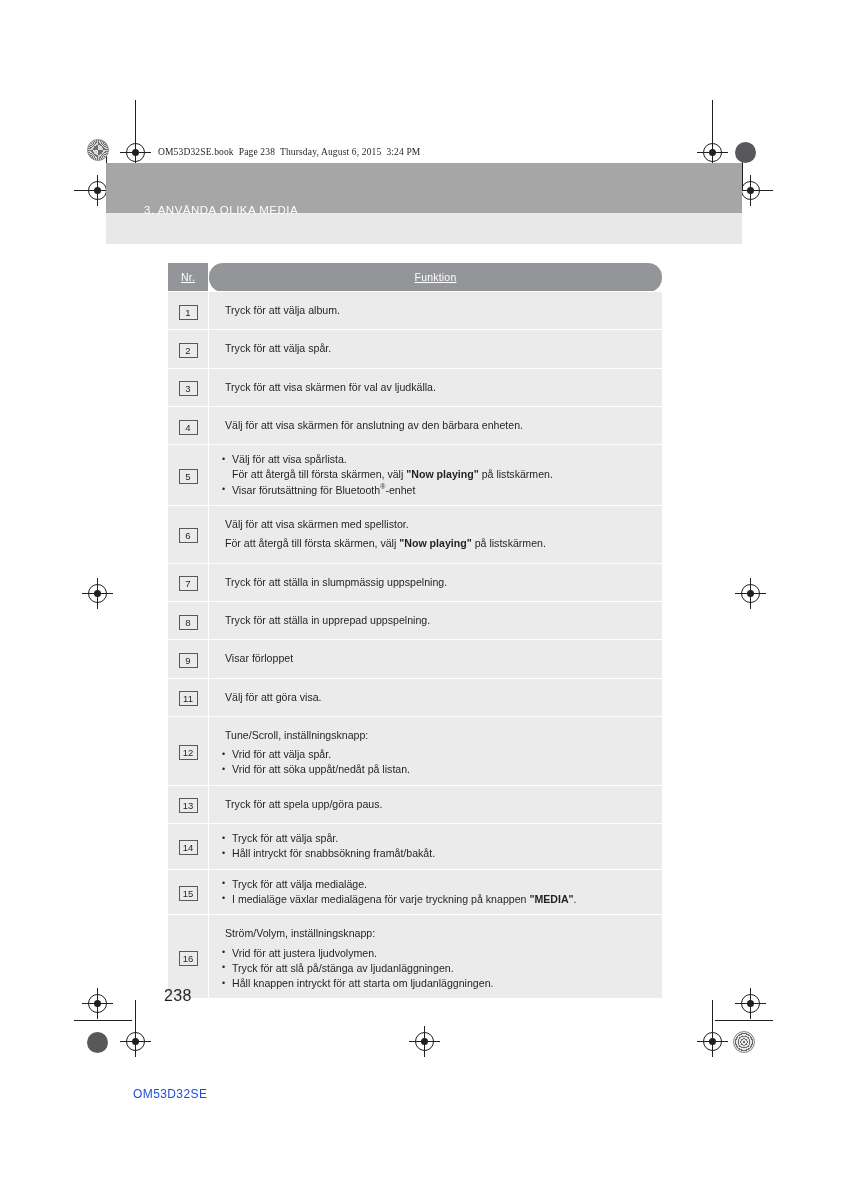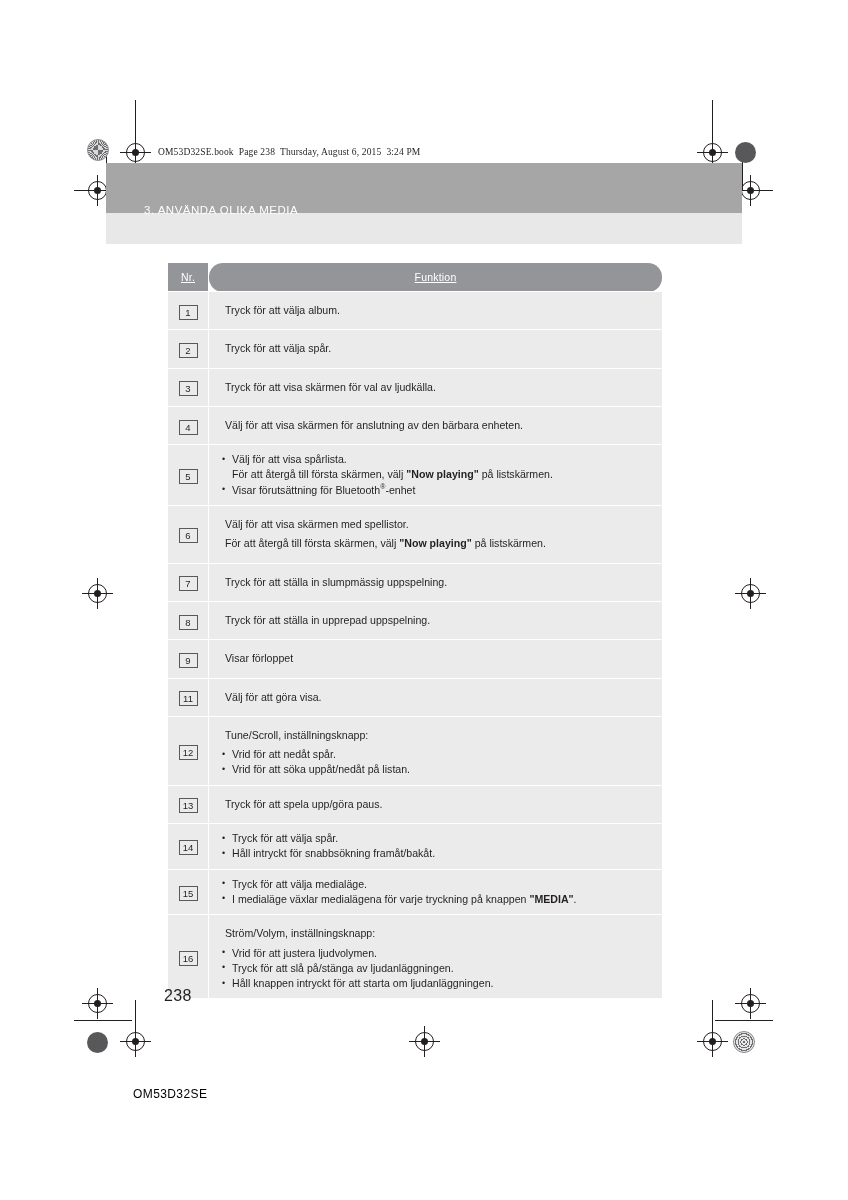--- a/index.html
+++ b/index.html
@@ -221,21 +221,21 @@
     font-size: 16px;
     font-weight: normal;
     color: #231f20;
     letter-spacing: 0.3px;
   }
   .doc-code {
     position: absolute;
     left: 133px;
     top: 1087px;
     font-size: 12px;
-    color: #000000;
+    color: #1d4ed8;
     letter-spacing: 0.4px;
   }
 </style>
 </head>
 <body>
 
 <div>
 
   <div class="reg-line" style="left:135px; top:100px; width:1px; height:52px;"></div>
   <div class="reg-line" style="left:74px; top:190px; width:58px; height:1px;"></div>
@@ -362,21 +362,21 @@
       <tr>
         <td class="nr"><span class="num-box">11</span></td>
         <td class="fn">
           <p>Välj för att göra visa.</p>
         </td>
       </tr>
       <tr>
         <td class="nr"><span class="num-box">12</span></td>
         <td class="fn">
           <p>Tune/Scroll, inställningsknapp:</p>
-          <p class="bullet">Vrid för att nedåt spår.</p>
+          <p class="bullet">Vrid för att välja spår.</p>
           <p class="bullet">Vrid för att söka uppåt/nedåt på listan.</p>
         </td>
       </tr>
       <tr>
         <td class="nr"><span class="num-box">13</span></td>
         <td class="fn">
           <p>Tryck för att spela upp/göra paus.</p>
         </td>
       </tr>
       <tr>

